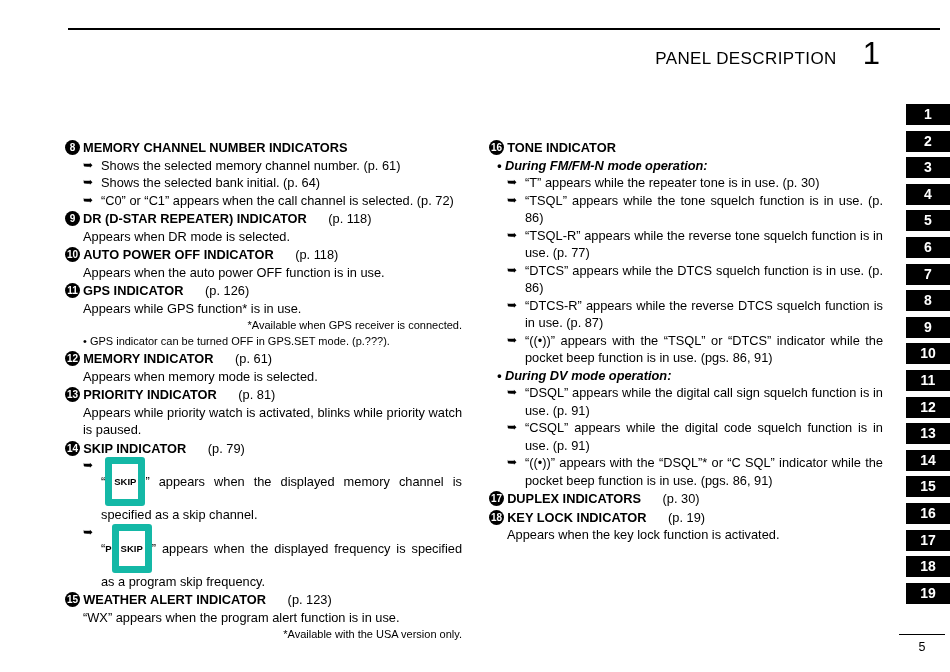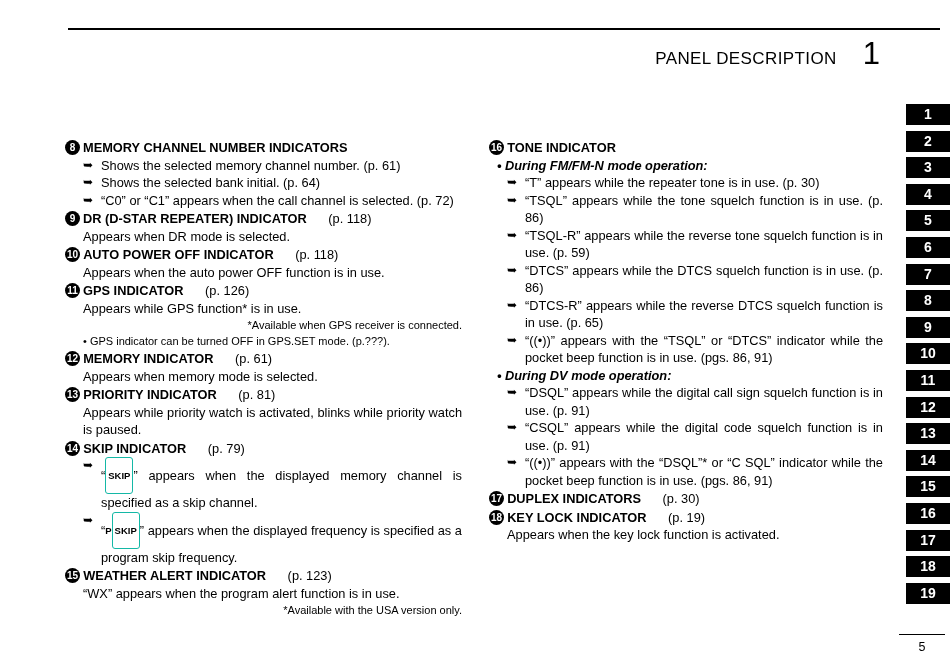--- a/index.html
+++ b/index.html
@@ -134,21 +134,21 @@
     margin-left: 18px;
   }
   .note-right {
     font-size: 11px;
     line-height: 16px;
     text-align: right;
   }
 
   .boxed {
     display: inline-block;
-    border: 1px solid #14b8a6;
+    border: 7px solid #14b8a6;
     border-radius: 3px;
     font-size: 9.5px;
     font-weight: bold;
     line-height: 11px;
     padding: 12px 2px;
     vertical-align: 1px;
   }
   .smallcap {
     font-size: 9.5px;
     font-weight: bold;
@@ -251,29 +251,29 @@
         <div class="item arrow-item">
           <span class="arrow">➥</span>
           <div class="itext">“T” appears while the repeater tone is in use. (p. 30)</div>
         </div>
         <div class="item arrow-item">
           <span class="arrow">➥</span>
           <div class="itext">“TSQL” appears while the tone squelch function is in use. (p. 86)</div>
         </div>
         <div class="item arrow-item">
           <span class="arrow">➥</span>
-          <div class="itext">“TSQL-R” appears while the reverse tone squelch function is in use. (p. 59)</div>
+          <div class="itext">“TSQL-R” appears while the reverse tone squelch function is in use. (p. 77)</div>
         </div>
         <div class="item arrow-item">
           <span class="arrow">➥</span>
           <div class="itext">“DTCS” appears while the DTCS squelch function is in use. (p. 86)</div>
         </div>
         <div class="item arrow-item">
           <span class="arrow">➥</span>
-          <div class="itext">“DTCS-R” appears while the reverse DTCS squelch function is in use. (p. 65)</div>
+          <div class="itext">“DTCS-R” appears while the reverse DTCS squelch function is in use. (p. 87)</div>
         </div>
         <div class="item arrow-item">
           <span class="arrow">➥</span>
           <div class="itext">“((•))” appears with the “TSQL” or “DTCS” indicator while the pocket beep function is in use. (pgs. 86, 91)</div>
         </div>
         <div class="item subhead">• During DV mode operation:</div>
         <div class="item arrow-item">
           <span class="arrow">➥</span>
           <div class="itext">“DSQL” appears while the digital call sign squelch function is in use. (p. 91)</div>
         </div>

